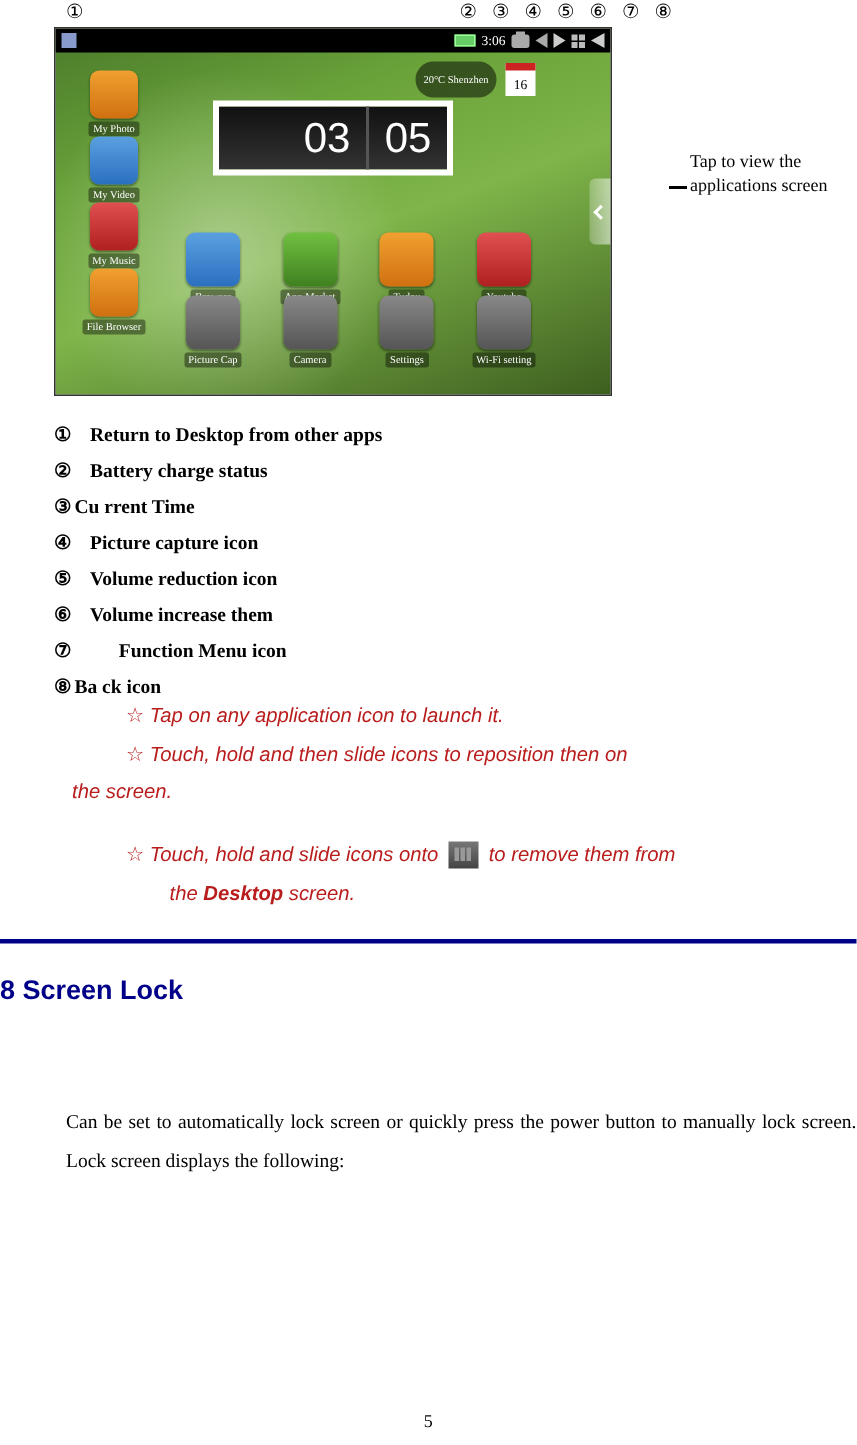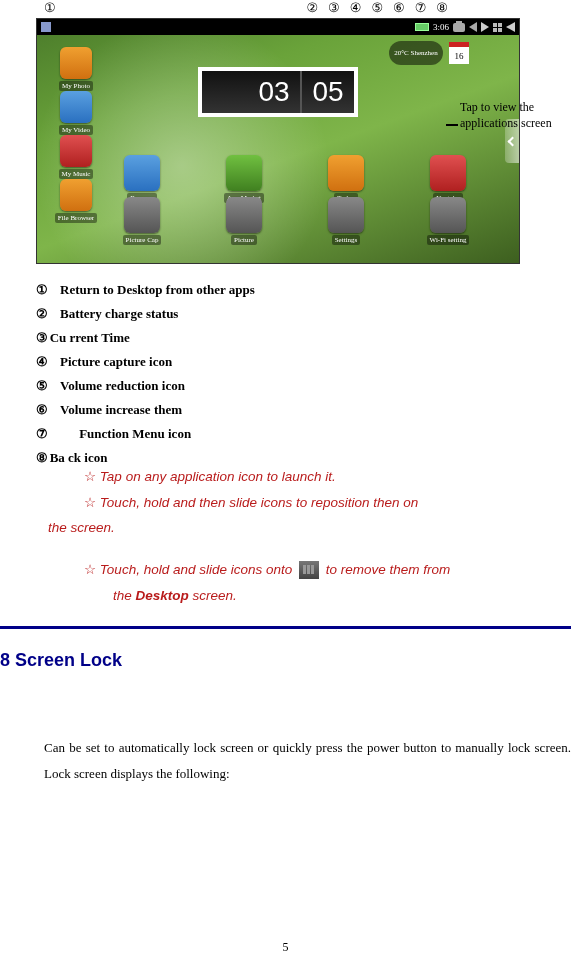--- a/index.html
+++ b/index.html
@@ -19,21 +19,21 @@
       height: 20px;
       display: flex;
       font-size: 13px;
     }
     .markers-row .m1 { margin-left: 8px; }
     .markers-row .right-group { margin-left: auto; display: flex; gap: 10px; margin-right: 8px; }
     .screenshot {
       position: absolute;
       top: 18px;
       left: 36px;
-      width: 484px;
+      width: 372px;
       height: 246px;
       border: 1px solid #333;
       background:
         radial-gradient(circle at 30% 60%, rgba(255,255,255,0.35), transparent 40%),
         linear-gradient(160deg, #4a7a2a 0%, #6aa33a 30%, #7fb54a 55%, #3d5f1f 100%);
       overflow: hidden;
     }
     .status-bar {
       height: 16px;
       background: #000;
@@ -297,21 +297,21 @@
         </div>
     </div>
 
     <div class="app-row">
       <div class="app">
           <div class="ico gray"></div>
           <div class="lbl">Picture Cap</div>
         </div>
       <div class="app">
           <div class="ico gray"></div>
-          <div class="lbl">Picture</div>
+          <div class="lbl">Camera</div>
         </div>
       <div class="app">
           <div class="ico gray"></div>
           <div class="lbl">Settings</div>
         </div>
       <div class="app">
           <div class="ico gray"></div>
           <div class="lbl">Wi-Fi setting</div>
         </div>
     </div>

